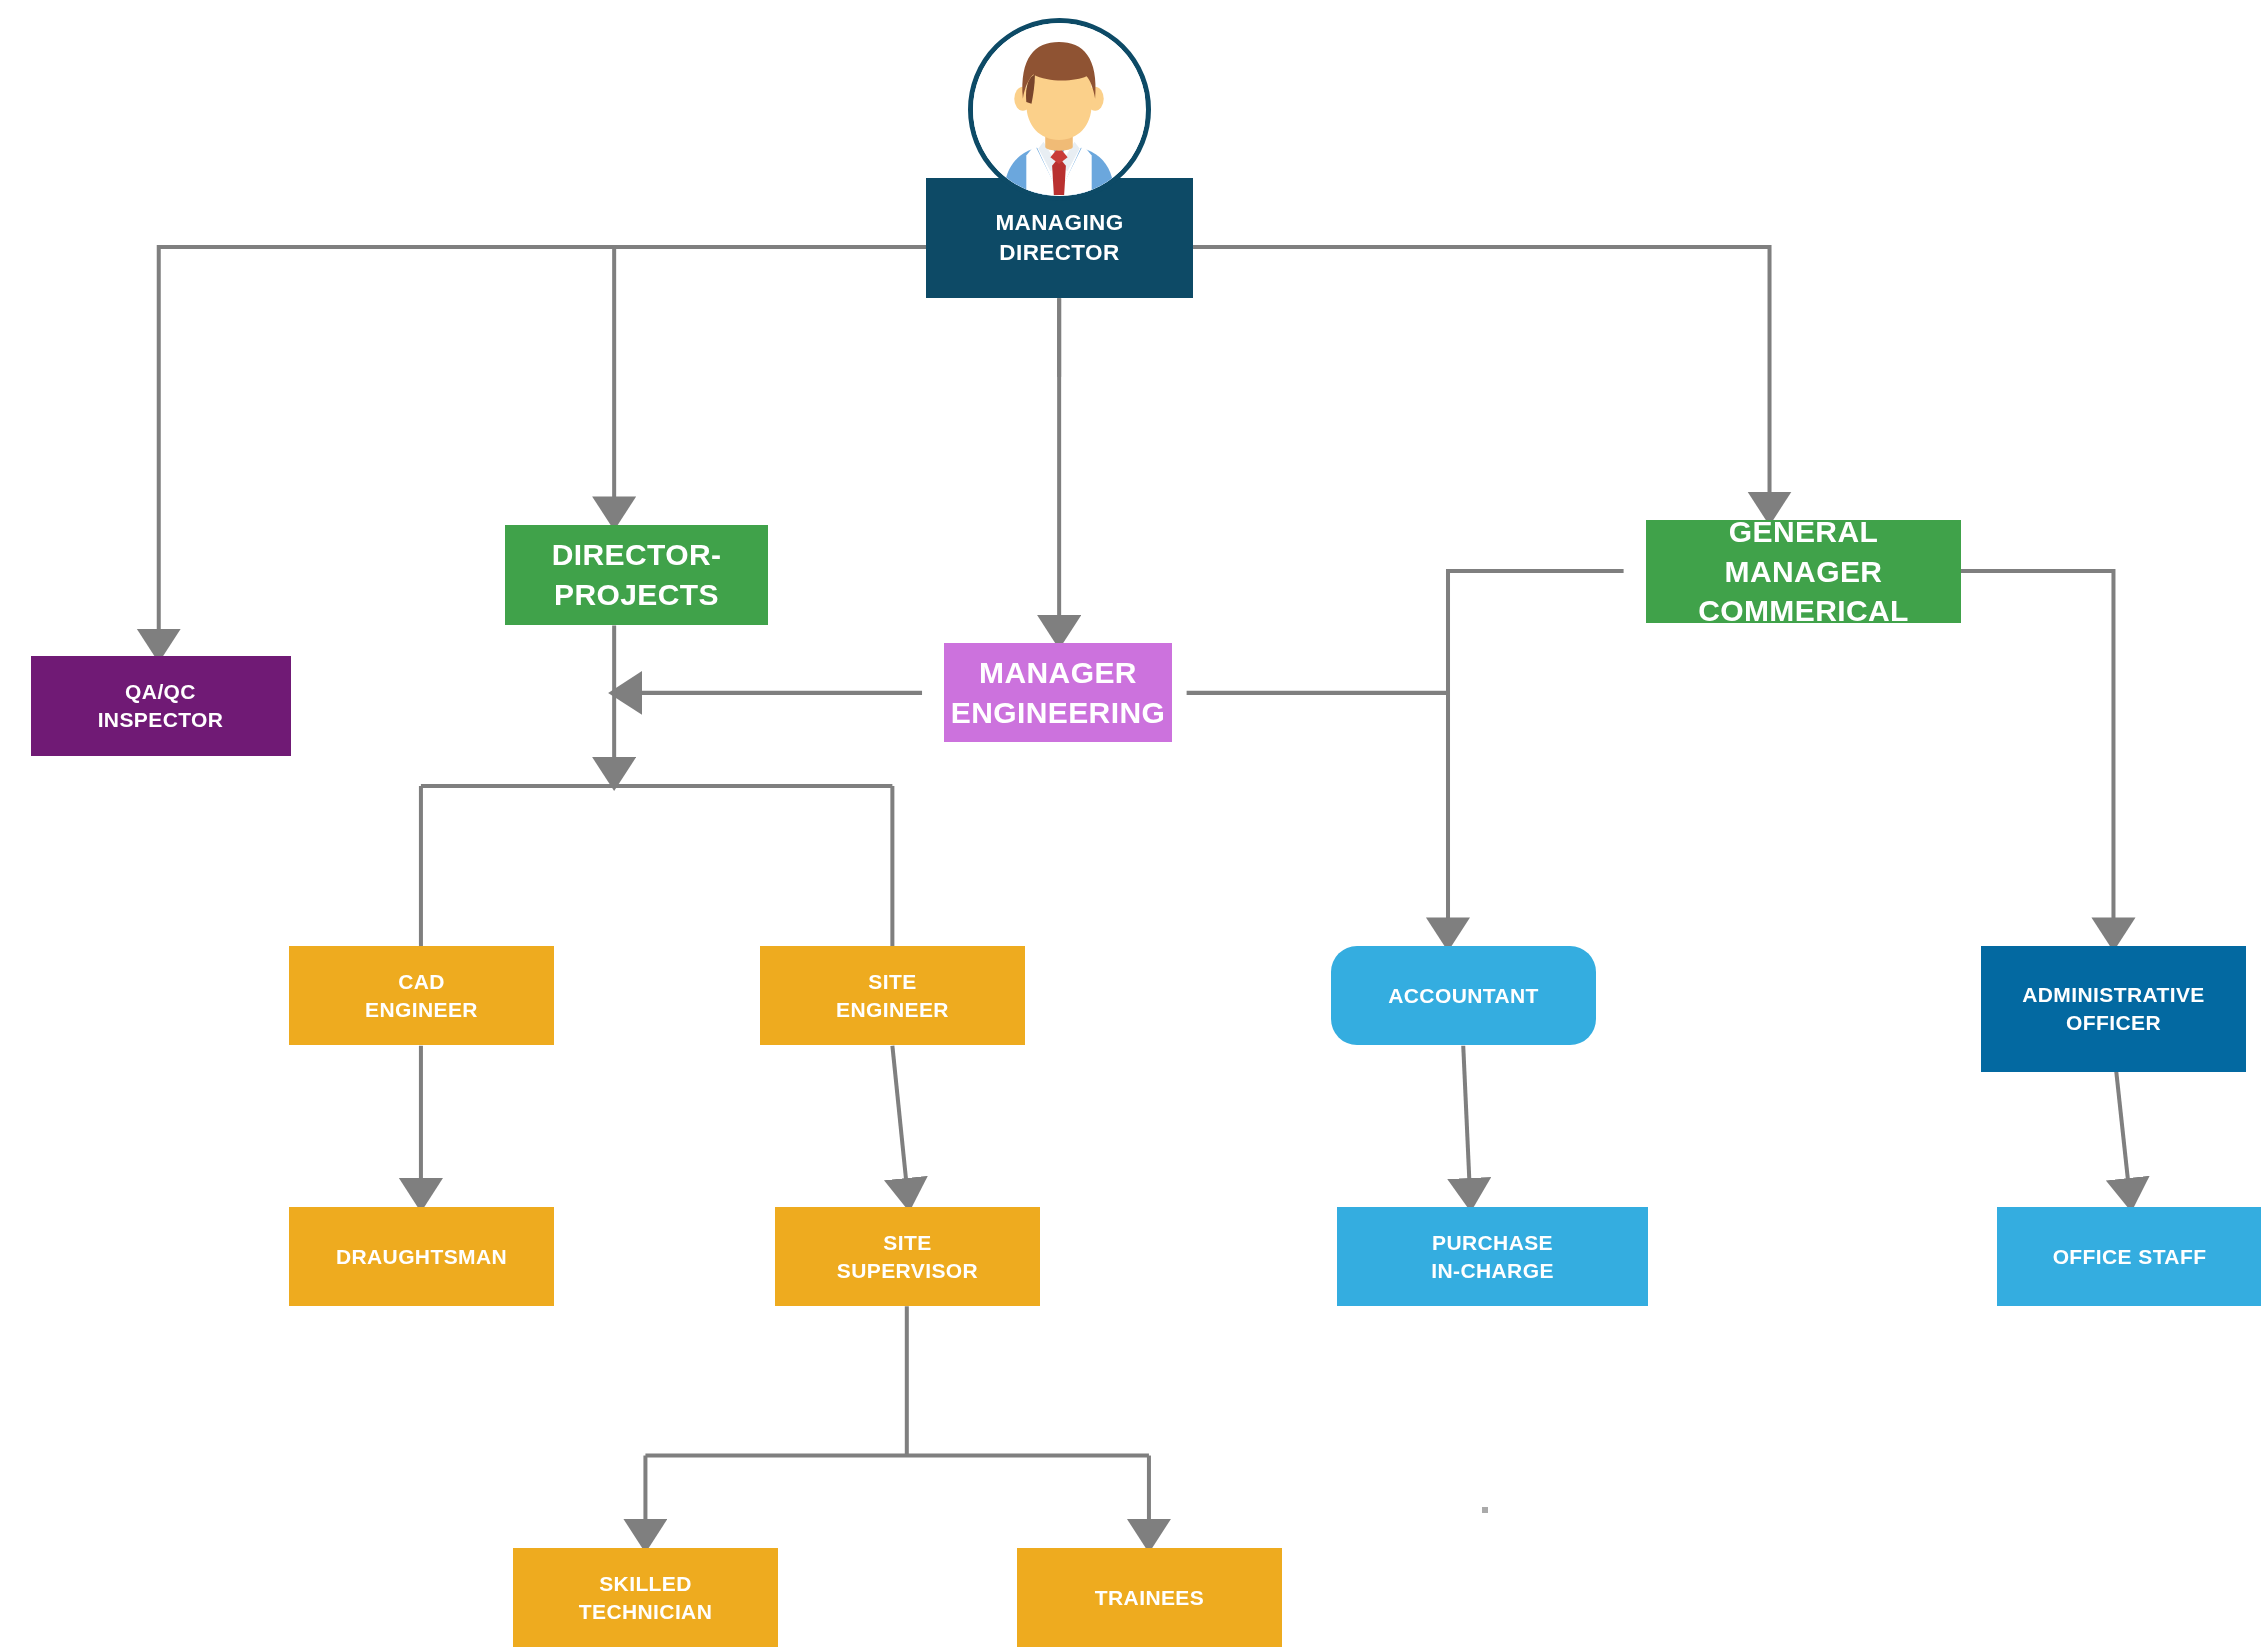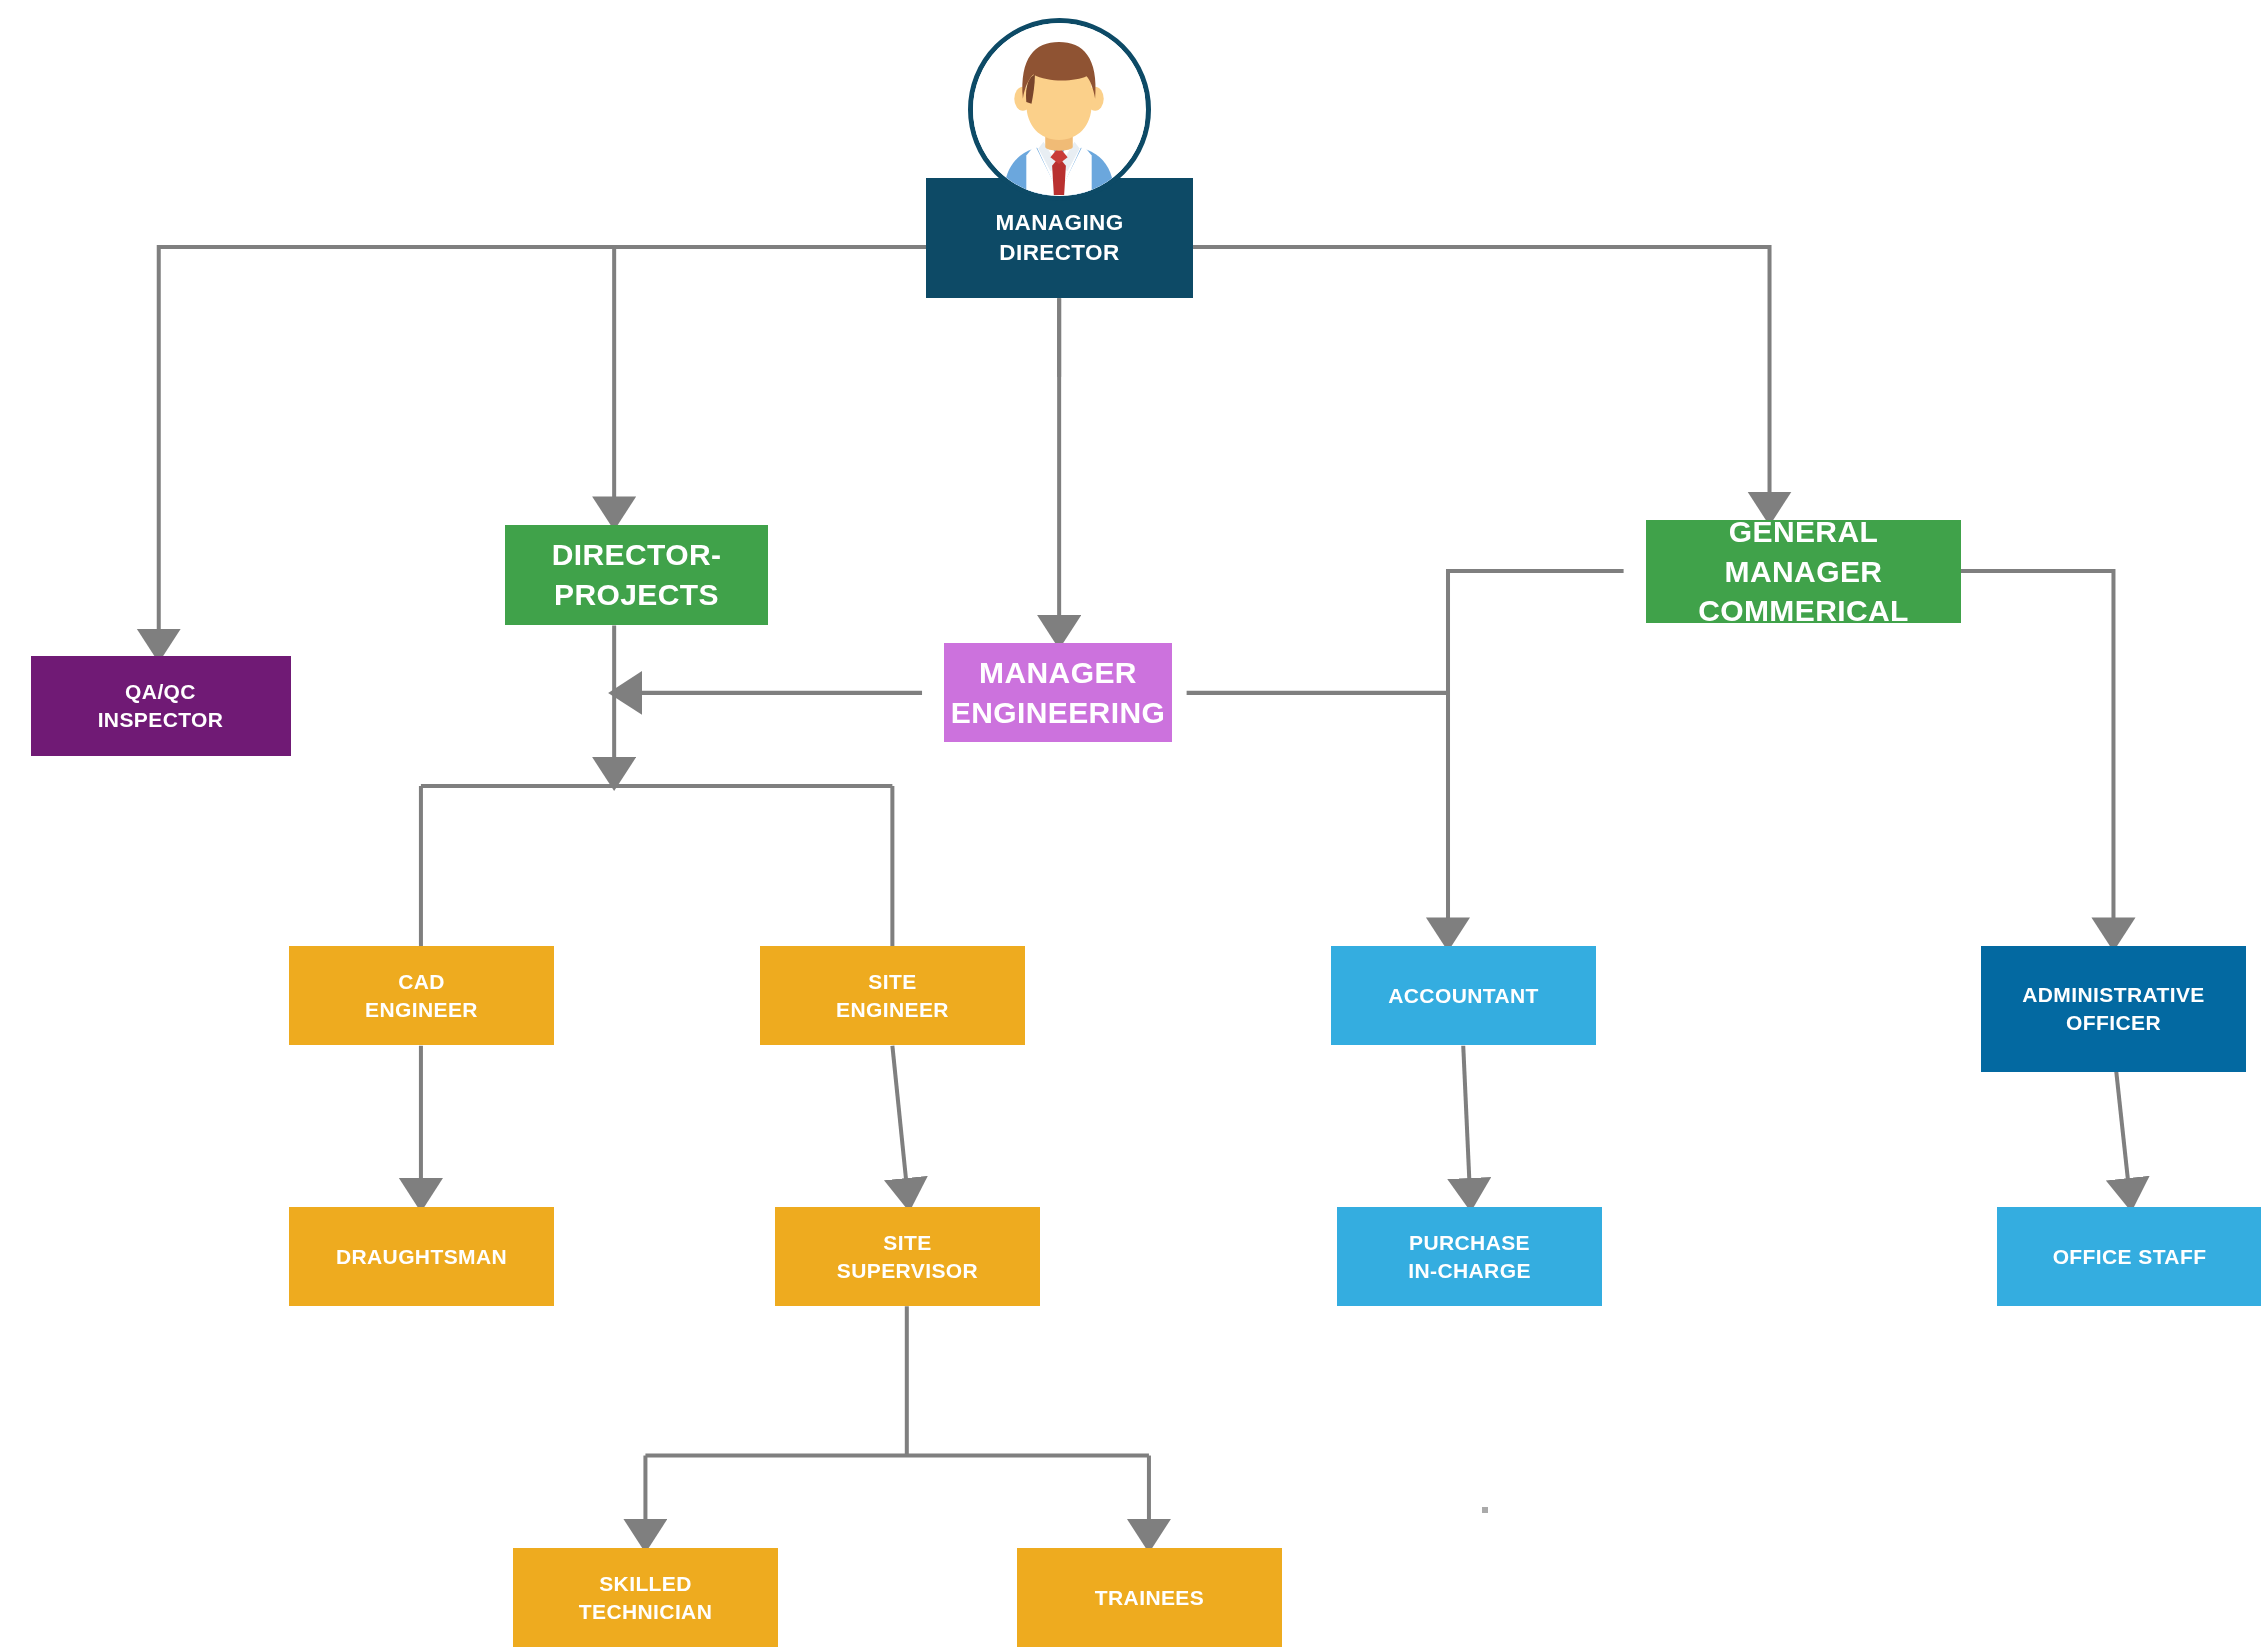--- a/index.html
+++ b/index.html
@@ -132,39 +132,39 @@
   <div class="node n-l2" style="left:289px;top:946px;width:265px;height:99px;background:#eeab1f;">
     <span class="lbl">CAD
 ENGINEER</span>
   </div>
 
   <div class="node n-l2" style="left:760px;top:946px;width:265px;height:99px;background:#eeab1f;">
     <span class="lbl">SITE
 ENGINEER</span>
   </div>
 
-  <div class="node n-l2" style="left:1331px;top:946px;width:265px;height:99px;background:#34ade0;">
+  <div class="node n-l2" style="left:1331px;top:946px;width:265px;height:99px;background:#34ade0;border-radius:26px;">
     <span class="lbl">ACCOUNTANT</span>
   </div>
 
   <div class="node n-l2" style="left:1981px;top:946px;width:265px;height:126px;background:#0369a1;">
     <span class="lbl">ADMINISTRATIVE
 OFFICER</span>
   </div>
 
   <div class="node n-l3" style="left:289px;top:1207px;width:265px;height:99px;background:#eeab1f;">
     <span class="lbl">DRAUGHTSMAN</span>
   </div>
 
   <div class="node n-l3" style="left:775px;top:1207px;width:265px;height:99px;background:#eeab1f;">
     <span class="lbl">SITE
 SUPERVISOR</span>
   </div>
 
-  <div class="node n-l3" style="left:1337px;top:1207px;width:265px;height:99px;background:#34ade0;">
+  <div class="node n-l3" style="left:1337px;top:1207px;width:311px;height:99px;background:#34ade0;">
     <span class="lbl">PURCHASE
 IN-CHARGE</span>
   </div>
 
   <div class="node n-l3" style="left:1997px;top:1207px;width:265px;height:99px;background:#34ade0;">
     <span class="lbl">OFFICE STAFF</span>
   </div>
 
   <div class="node n-l3" style="left:513px;top:1548px;width:265px;height:99px;background:#eeab1f;">
     <span class="lbl">SKILLED

